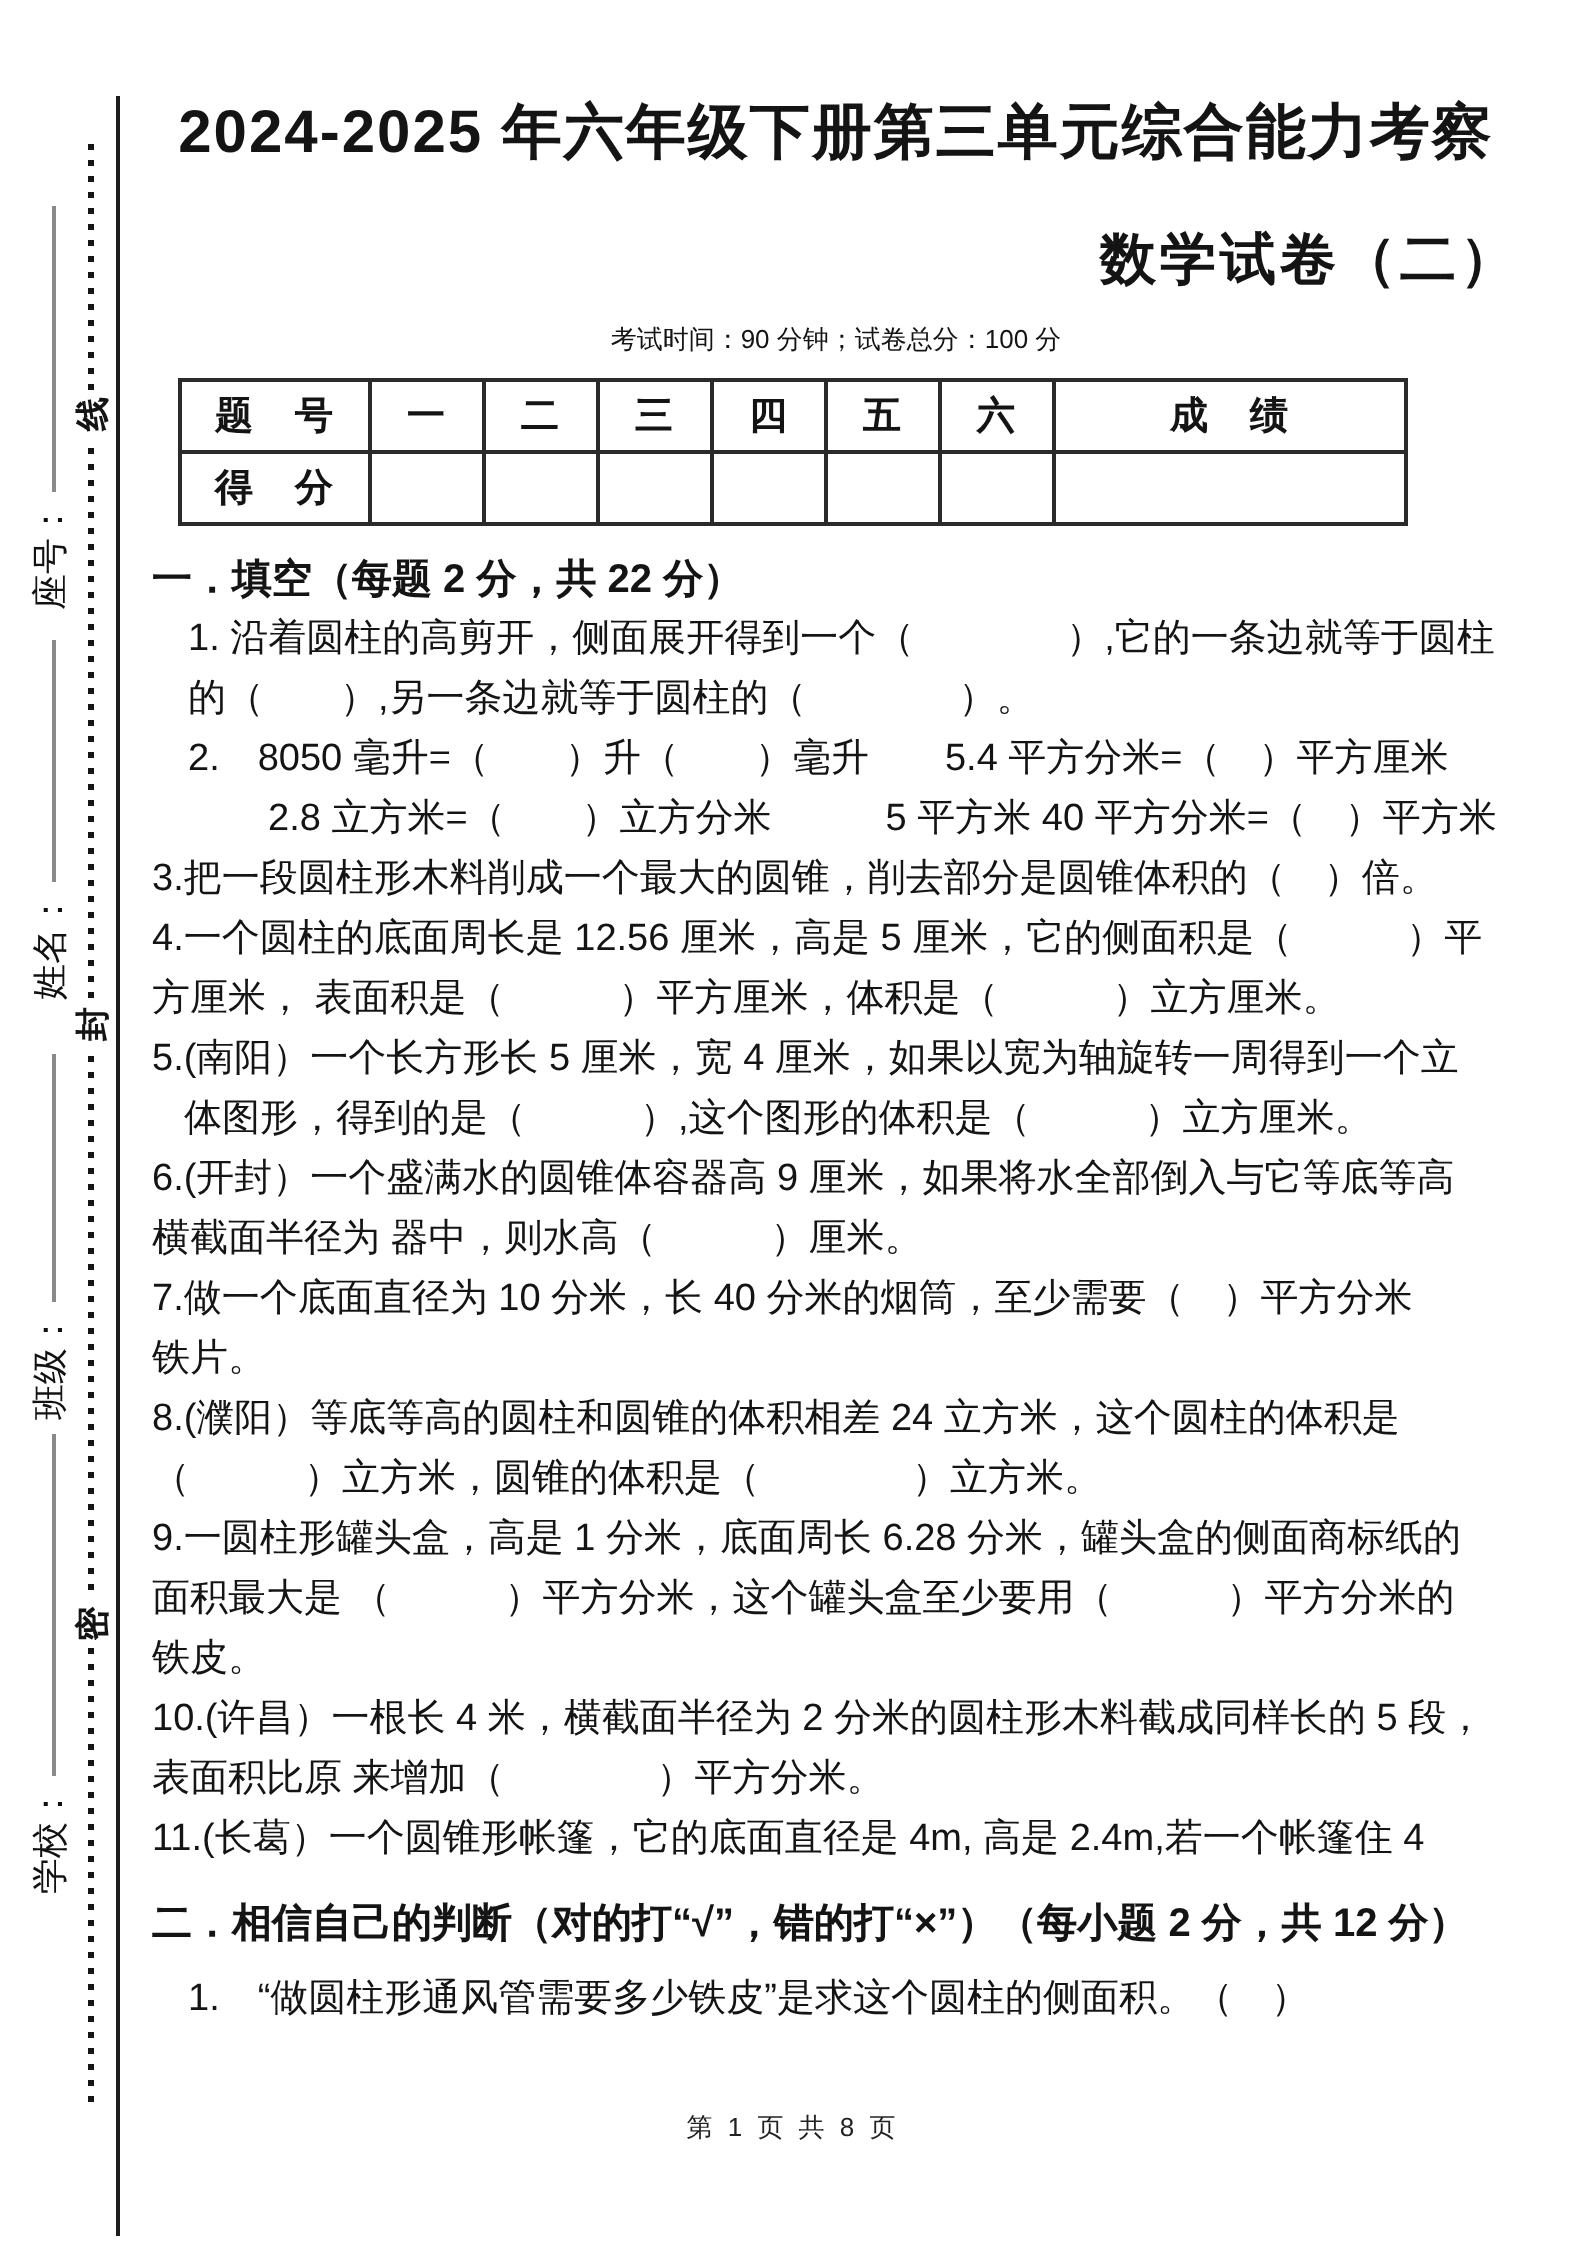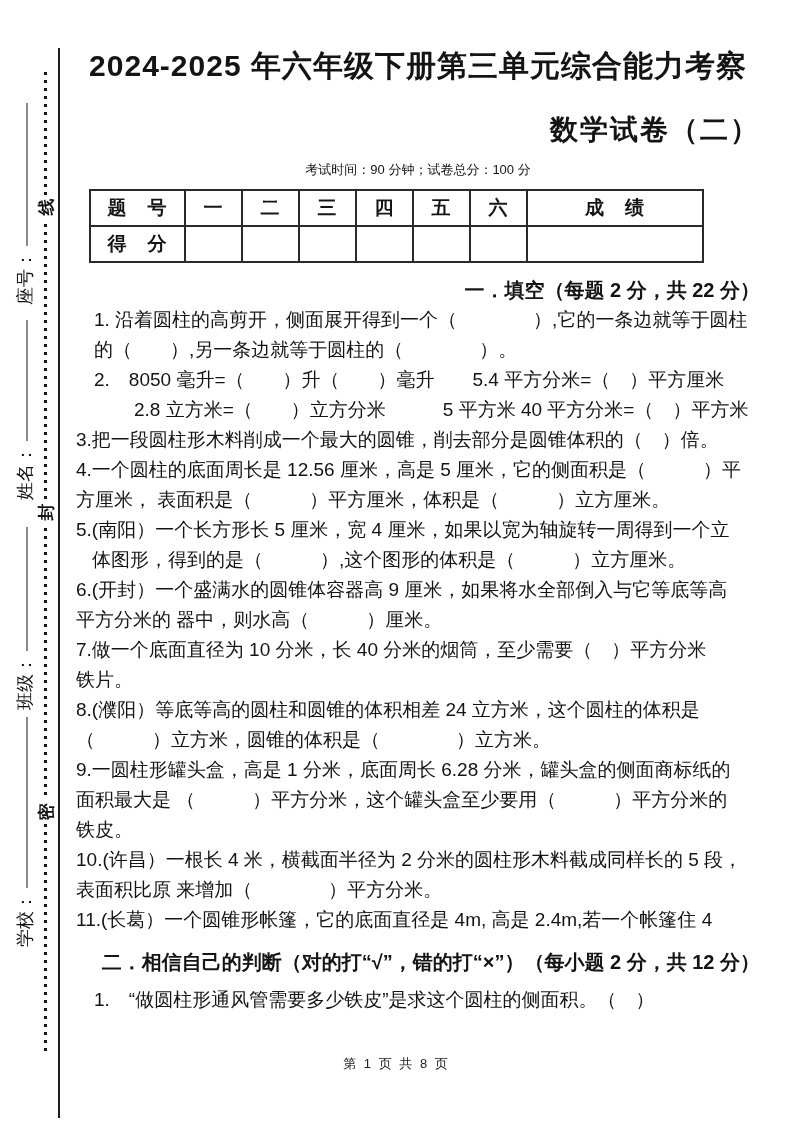--- a/index.html
+++ b/index.html
@@ -58,21 +58,21 @@
     width: 613px; margin: 10px 0 0 13px;
   }
   table.score td {
     border: 2px solid #2a2a2a; height: 34px;
     text-align: center; vertical-align: middle;
     font-size: 19px; font-weight: 700; letter-spacing: 1px;
     padding: 0;
     margin-left: 34px;
   }
 
-  .s-header { margin-top: 12px; font-size: 20px; font-weight: 700; line-height: 30px; white-space: nowrap; text-align: right; }
+  .s-header { margin-top: 12px; font-size: 20px; font-weight: 700; line-height: 30px; white-space: nowrap; }
   .qline { font-size: 19px; line-height: 30px; white-space: nowrap; }
   .ind1 { padding-left: 18px; }
   .ind2 { padding-left: 58px; }
   .ind05 { padding-left: 16px; }
   .mt8 { margin-top: 8px; }
 
   .footer {
     position: absolute; left: 0; top: 1055px; width: 793px;
     text-align: center; font-size: 13px; letter-spacing: 2px; color: #222;
   }
@@ -159,21 +159,21 @@
   <div class="qline ind1">1. 沿着圆柱的高剪开，侧面展开得到一个（　　　　）,它的一条边就等于圆柱</div>
   <div class="qline ind1">的（　　）,另一条边就等于圆柱的（　　　　）。</div>
   <div class="qline ind1">2.　8050 毫升=（　　）升（　　）毫升　　5.4 平方分米=（　）平方厘米</div>
   <div class="qline ind2">2.8 立方米=（　　）立方分米　　　5 平方米 40 平方分米=（　）平方米</div>
   <div class="qline">3.把一段圆柱形木料削成一个最大的圆锥，削去部分是圆锥体积的（　）倍。</div>
   <div class="qline">4.一个圆柱的底面周长是 12.56 厘米，高是 5 厘米，它的侧面积是（　　　）平</div>
   <div class="qline">方厘米， 表面积是（　　　）平方厘米，体积是（　　　）立方厘米。</div>
   <div class="qline">5.(南阳）一个长方形长 5 厘米，宽 4 厘米，如果以宽为轴旋转一周得到一个立</div>
   <div class="qline ind05">体图形，得到的是（　　　）,这个图形的体积是（　　　）立方厘米。</div>
   <div class="qline">6.(开封）一个盛满水的圆锥体容器高 9 厘米，如果将水全部倒入与它等底等高</div>
-  <div class="qline">平方分米的 器中，则水高（　　　）厘米。</div>
+  <div class="qline">横截面半径为 器中，则水高（　　　）厘米。</div>
   <div class="qline">7.做一个底面直径为 10 分米，长 40 分米的烟筒，至少需要（　）平方分米</div>
   <div class="qline">铁片。</div>
   <div class="qline">8.(濮阳）等底等高的圆柱和圆锥的体积相差 24 立方米，这个圆柱的体积是</div>
   <div class="qline">（　　　）立方米，圆锥的体积是（　　　　）立方米。</div>
   <div class="qline">9.一圆柱形罐头盒，高是 1 分米，底面周长 6.28 分米，罐头盒的侧面商标纸的</div>
   <div class="qline">面积最大是 （　　　）平方分米，这个罐头盒至少要用（　　　）平方分米的</div>
   <div class="qline">铁皮。</div>
   <div class="qline">10.(许昌）一根长 4 米，横截面半径为 2 分米的圆柱形木料截成同样长的 5 段，</div>
   <div class="qline">表面积比原 来增加（　　　　）平方分米。</div>
   <div class="qline">11.(长葛）一个圆锥形帐篷，它的底面直径是 4m, 高是 2.4m,若一个帐篷住 4</div>

